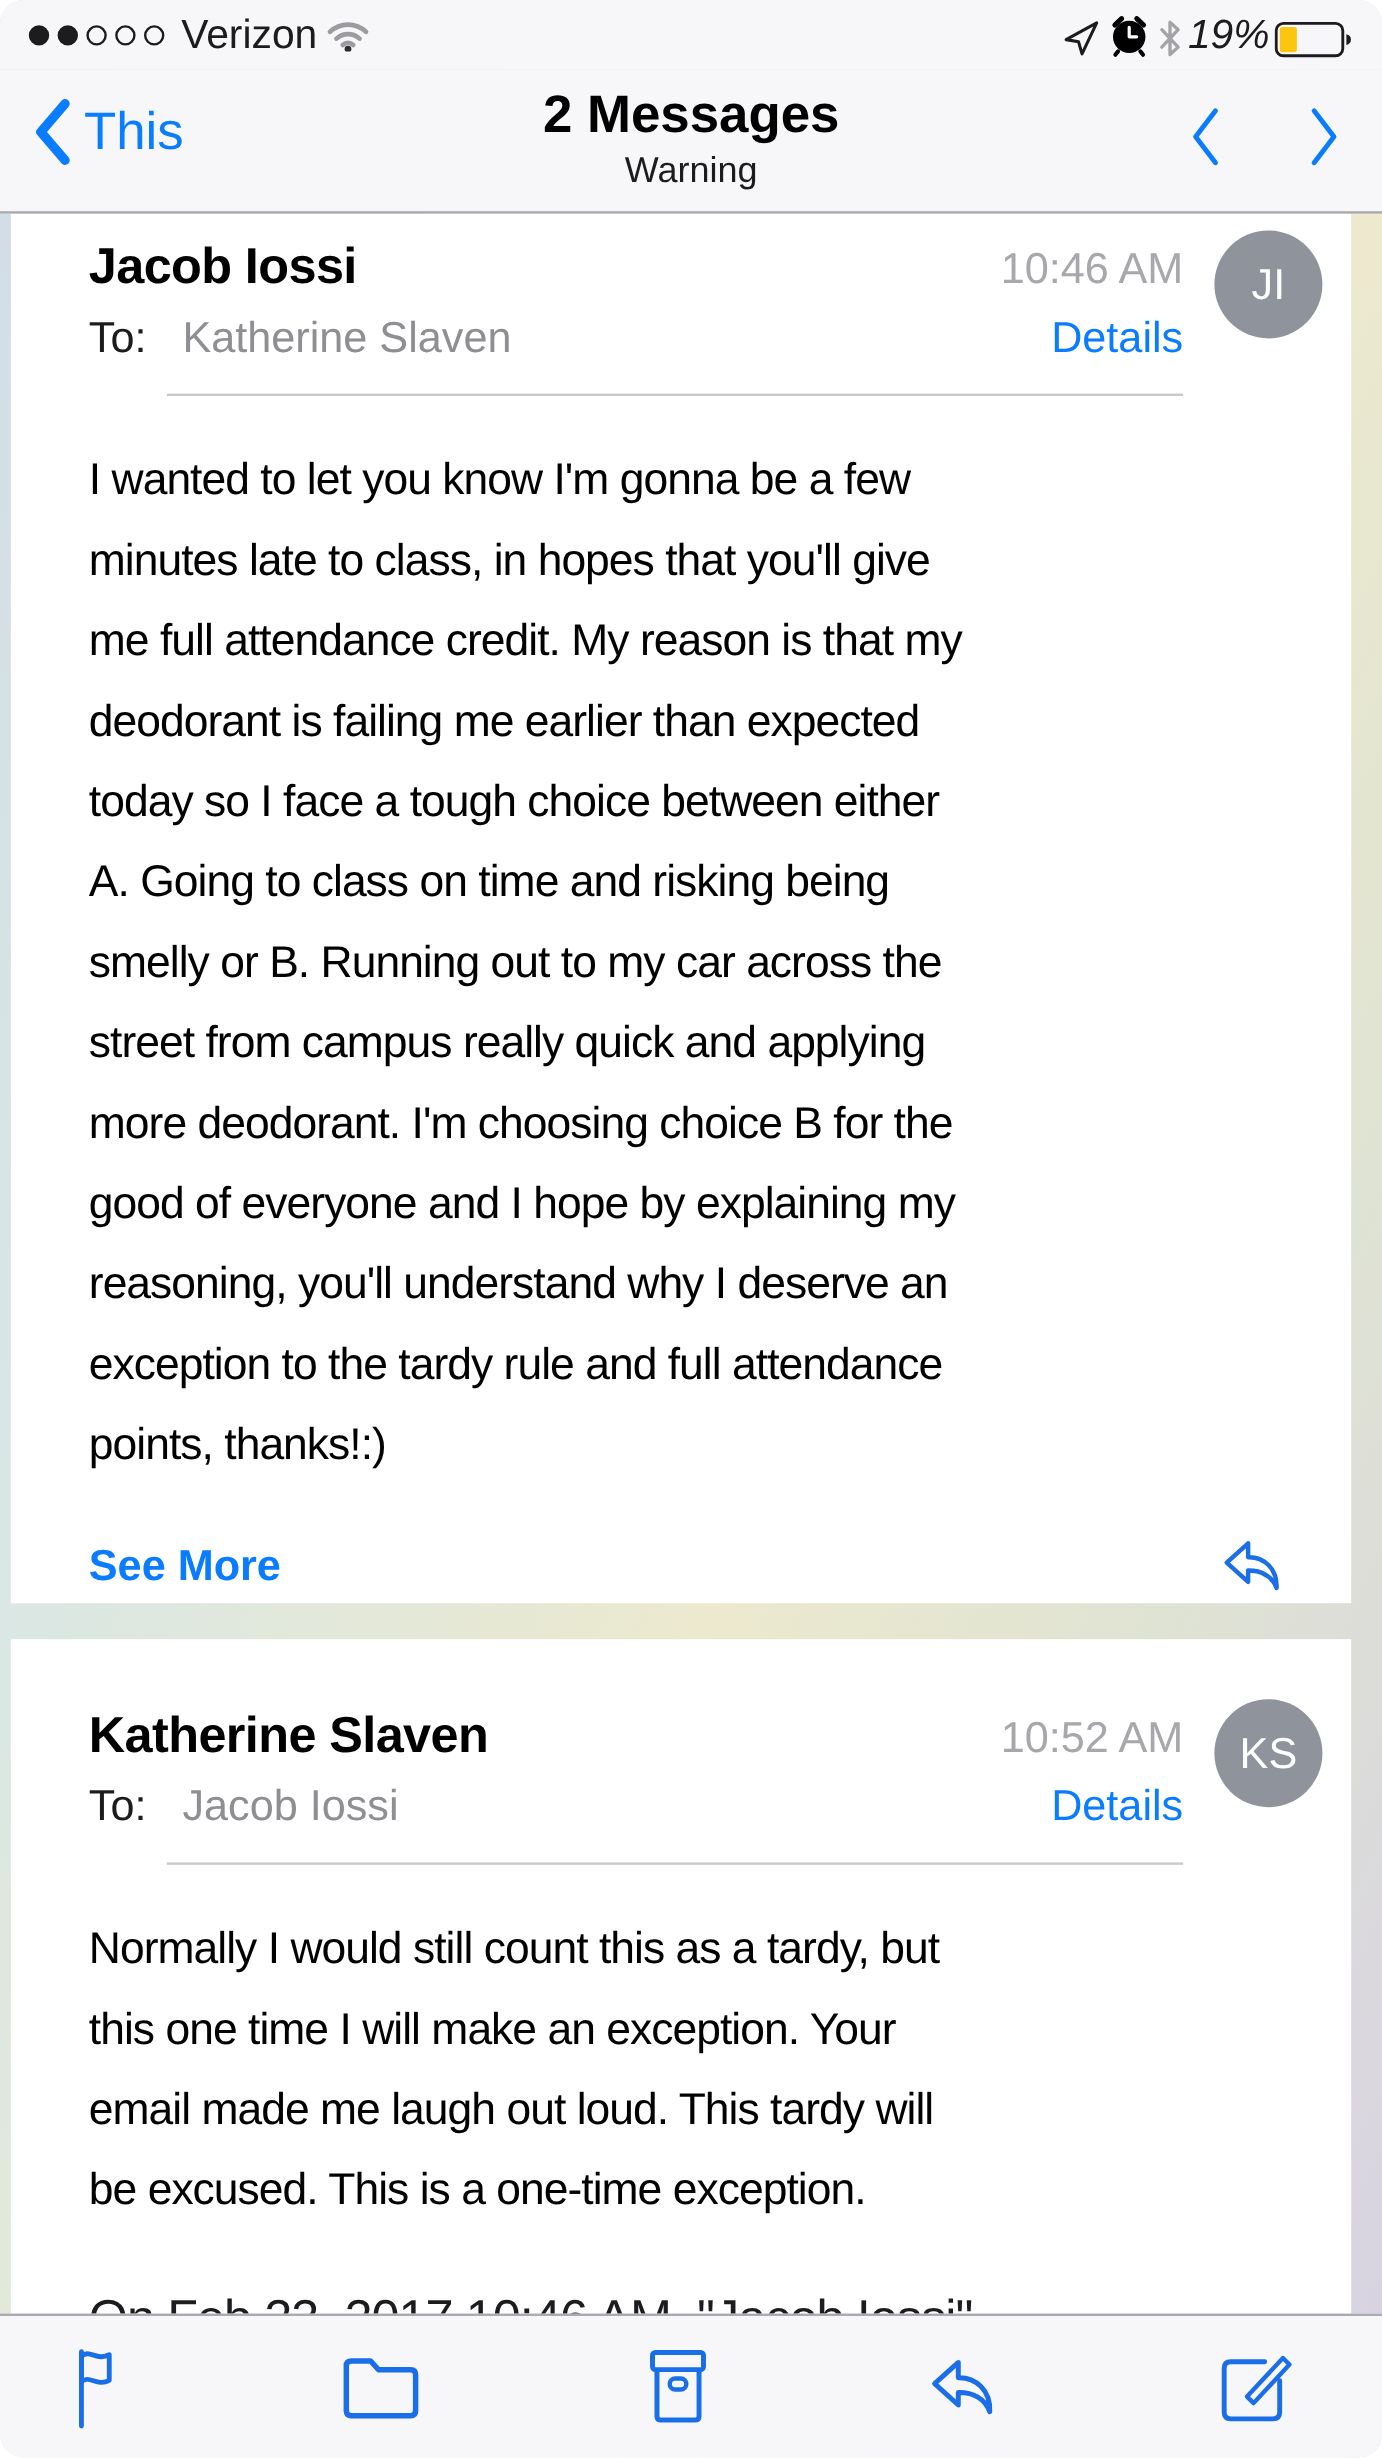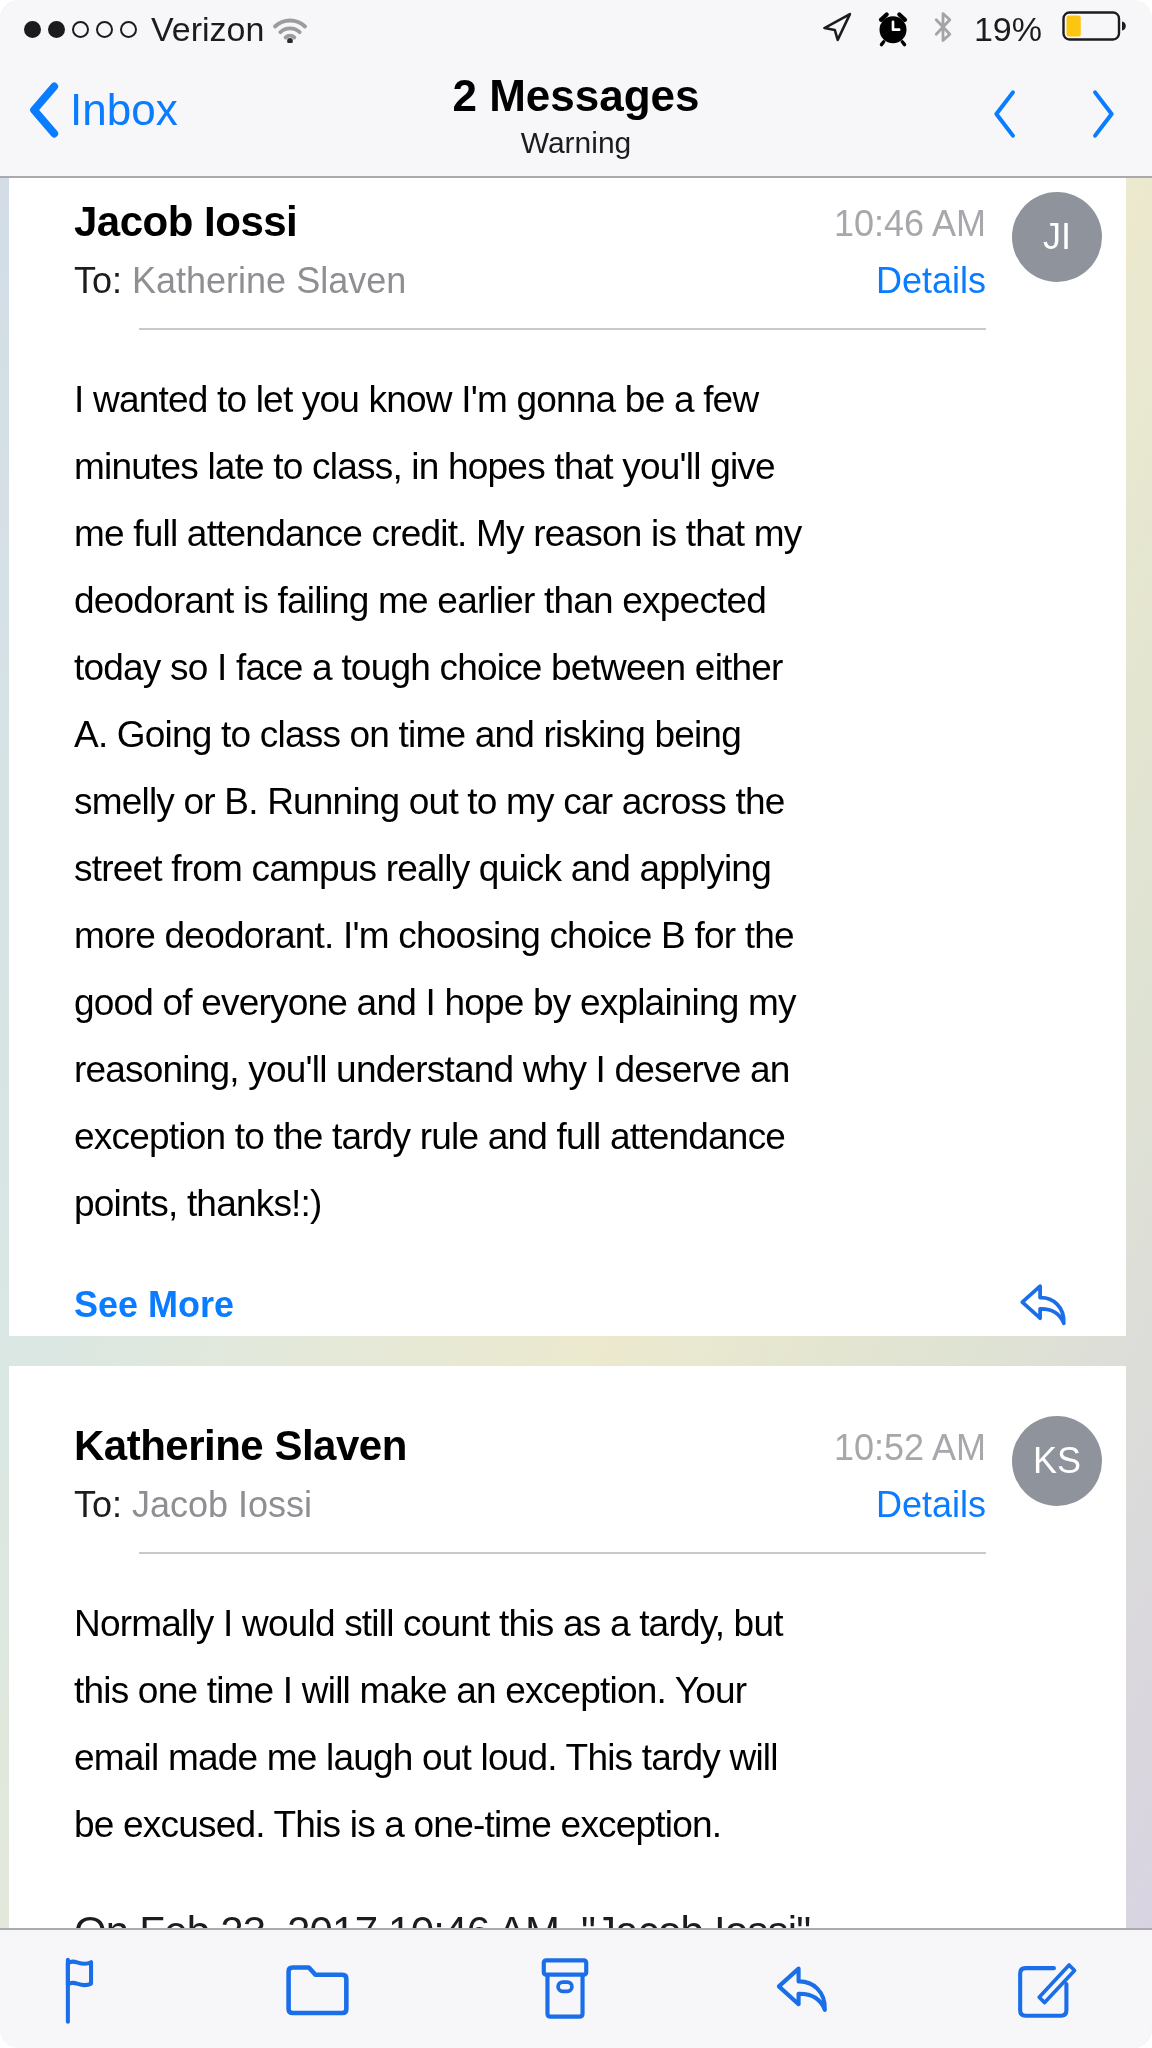--- a/index.html
+++ b/index.html
@@ -10,21 +10,21 @@
 
   
   .status-bar{position:absolute;top:0;left:0;right:0;height:58px;background:#f7f7f9;
               display:flex;align-items:center;padding:0 24px;box-sizing:border-box;z-index:30;}
   .sb-left{display:flex;align-items:center;gap:8px;width:330px;}
   .dots{display:flex;align-items:center;gap:7px;margin-right:6px;}
   .dot{width:17px;height:17px;border-radius:50%;border:2px solid #1c1c1e;box-sizing:border-box;}
   .dot.filled{background:#1c1c1e;}
   .carrier{font-size:34px;color:#1c1c1e;}
   .sb-time{position:absolute;left:0;right:0;text-align:center;font-size:34px;font-weight:700;color:#000;}
-  .sb-right{margin-left:auto;display:flex;align-items:flex-start;gap:20px;z-index:2;}
+  .sb-right{margin-left:auto;display:flex;align-items:flex-end;gap:4px;z-index:2;font-style:italic;}
   .pct{font-size:34px;color:#1c1c1e;}
 
   
   .nav-bar{position:absolute;top:58px;left:0;right:0;height:120px;background:#f7f7f9;
            border-bottom:2px solid #aaaaae;box-sizing:border-box;z-index:25;}
   .back{position:absolute;left:26px;top:24px;display:flex;align-items:center;gap:10px;cursor:pointer;}
   .back-label{font-size:44px;color:#0a7cff;}
   .nav-center{position:absolute;left:0;right:0;top:10px;text-align:center;}
   .nav-title{font-size:44px;font-weight:600;color:#000;line-height:56px;}
   .nav-subtitle{font-size:30px;color:#1c1c1e;line-height:38px;}
@@ -34,21 +34,21 @@
   .scroll{position:absolute;top:178px;left:0;right:0;bottom:0;display:flex;flex-direction:column;}
   .card{background:#fff;margin:0 26px 0 9px;}
   .card-1{height:1158px;box-sizing:border-box;overflow:hidden;margin-bottom:30px;}
   .card-2{flex:1;}
 
   .msg-header{position:relative;padding:16px 140px 0 65px;}
   .card-2 .msg-header{padding-top:52px;}
   .sender-row{display:flex;align-items:baseline;}
   .sender{font-size:42px;font-weight:700;color:#000;line-height:56px;letter-spacing:-.5px;}
   .msg-time{margin-left:auto;font-size:36px;color:#a7a7ac;}
-  .to-row{display:flex;align-items:flex-end;margin-top:10px;}
+  .to-row{display:flex;align-items:flex-end;margin-top:10px;gap:20px;}
   .to-label{font-size:36px;color:#1c1c1e;}
   .recipient{font-size:36px;color:#8e8e93;margin-left:10px;}
   .details{margin-left:auto;font-size:36px;color:#0a7cff;cursor:pointer;}
   .avatar{position:absolute;right:24px;top:14px;width:90px;height:90px;border-radius:50%;
           background:#8f939b;color:#fff;font-size:36px;display:flex;align-items:center;justify-content:center;}
   .card-2 .avatar{top:50px;}
   .divider{border-top:2px solid #c9c9cd;margin:26px 0 0 65px;}
 
   .msg-body{padding:36px 32px 0 65px;font-size:37px;line-height:67px;letter-spacing:-.8px;
             color:#000;white-space:pre-line;}
@@ -119,21 +119,21 @@
     </div>
   </div>
 
   <div class="nav-bar">
     <div class="back">
       <span>
         <svg width="34" height="56" viewBox="0 0 30 50">
           <path d="M25 4 L7 25 L25 46" fill="none" stroke="#0a7cff" stroke-width="7" stroke-linecap="round" stroke-linejoin="round"></path>
         </svg>
       </span>
-      <span class="back-label">Inbox</span>
+      <span class="back-label">This</span>
     </div>
     <div class="nav-center">
       <div class="nav-title">2 Messages</div>
       <div class="nav-subtitle">Warning</div>
     </div>
     <div class="nav-arrows">
       <span class="tb-btn">
         <svg width="28" height="52" viewBox="0 0 22 40">
           <path d="M18 3 L5 20 L18 37" fill="none" stroke="#0a7cff" stroke-width="3.2" stroke-linecap="round" stroke-linejoin="round"></path>
         </svg>

